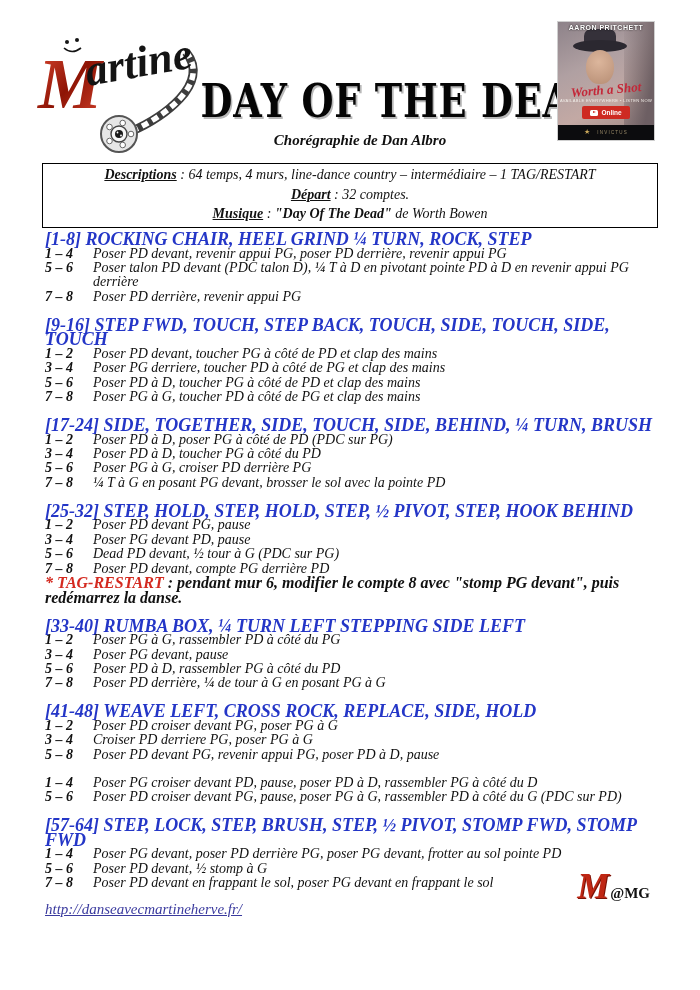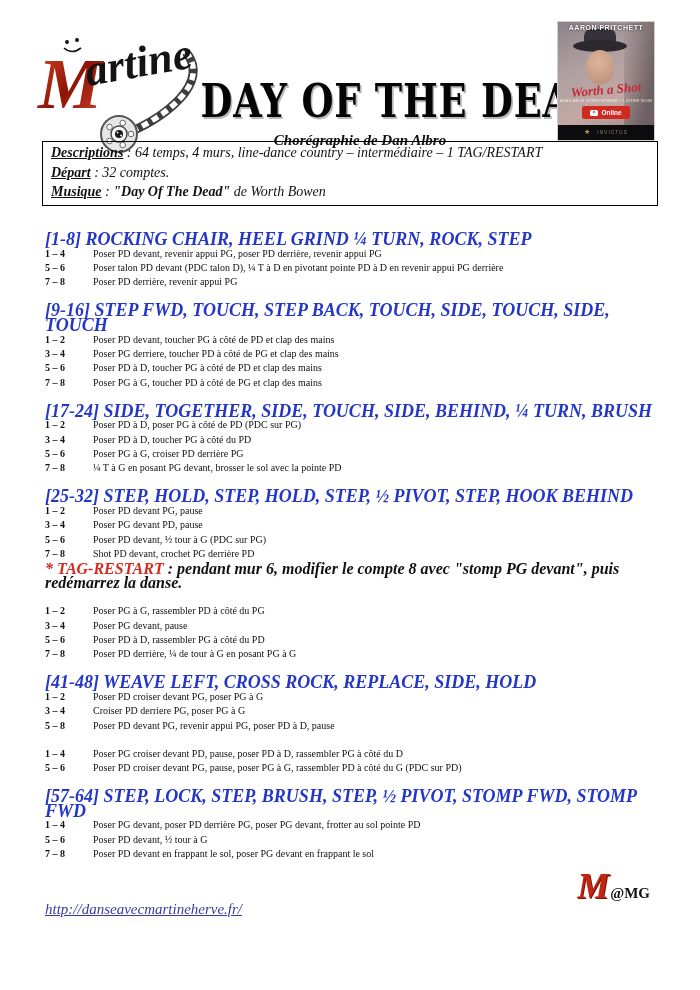--- a/index.html
+++ b/index.html
@@ -55,30 +55,30 @@
   .yt-play:before{content:"";position:absolute;left:2.5px;top:1.2px;border-left:3.5px solid #ce2a22;
     border-top:1.8px solid transparent;border-bottom:1.8px solid transparent;}
   .album-strip{
     position:absolute;bottom:0;left:0;right:0;height:15px;background:#0c0c0e;
     display:flex;align-items:center;justify-content:center;gap:7px;
   }
   .strip-star{color:#c9a75a;font-size:7px;line-height:1;}
   .strip-label{color:#9a8a68;font-family:"Liberation Sans",sans-serif;font-size:4.5px;letter-spacing:1.2px;}
   
   .info-box{
-    position:absolute;left:42px;right:42px;top:141px;border:1.4px solid #000;
-    padding:1px 8px 3px;font-size:14px;font-style:italic;line-height:19.5px;
+    position:absolute;left:42px;right:42px;top:163px;border:1.4px solid #000;
+    padding:1px 8px 3px;font-size:14px;font-style:italic;line-height:19.5px;text-align:center;
   }
   .info-label{font-weight:bold;text-decoration:underline;}
   .bold-song{font-weight:bold;}
   
   .sections{position:absolute;left:45px;right:40px;top:232px;}
   .section{margin-bottom:13.5px;}
   .sec-header{color:var(--accent_blue);font-weight:bold;font-style:italic;font-size:18px;line-height:14.6px;}
-  .step-row{display:flex;font-size:10px;line-height:14.4px;}
+  .step-row{display:flex;font-style:italic;font-size:14px;line-height:14.4px;}
   .count{flex:0 0 48px;font-weight:bold;}
   .step-text{flex:1;}
   .note-row{font-size:16px;line-height:14.6px;font-style:italic;font-weight:bold;}
   .note-label{color:var(--accent_red);}
   
   .footer-link{
     position:absolute;left:45px;top:901px;font-size:15px;font-style:italic;font-weight:normal;
     color:var(--link_color);text-decoration:underline;cursor:pointer;
   }
   .mg-logo{position:absolute;right:50px;top:870px;display:flex;align-items:flex-end;}
@@ -221,29 +221,30 @@
         <div class="step-row">
           <span class="count">1 – 2</span>
           <span class="step-text">Poser PD devant PG, pause</span>
         </div>
         <div class="step-row">
           <span class="count">3 – 4</span>
           <span class="step-text">Poser PG devant PD, pause</span>
         </div>
         <div class="step-row">
           <span class="count">5 – 6</span>
-          <span class="step-text">Poser PD devant, ½ tour à G (PDC sur PG)</span>
-        </div>
-        <div class="step-row">
-          <span class="count">7 – 8</span>
-          <span class="step-text">Shot PD devant, crochet PG derrière PD</span>
+          <span class="step-text">Dead PD devant, ½ tour à G (PDC sur PG)</span>
+        </div>
+        <div class="step-row">
+          <span class="count">7 – 8</span>
+          <span class="step-text">Poser PD devant, compte PG derrière PD</span>
         </div>
         <div class="note-row"><span class="note-label">* TAG-RESTART</span><span class="note-text"> : pendant mur 6, modifier le compte 8 avec "stomp PG devant", puis redémarrez la danse.</span></div>
       </div>
       <div class="section">
+        <div class="sec-header">[33-40] RUMBA BOX, ¼ TURN LEFT STEPPING SIDE LEFT</div>
         <div class="step-row">
           <span class="count">1 – 2</span>
           <span class="step-text">Poser PG à G, rassembler PD à côté du PG</span>
         </div>
         <div class="step-row">
           <span class="count">3 – 4</span>
           <span class="step-text">Poser PG devant, pause</span>
         </div>
         <div class="step-row">
           <span class="count">5 – 6</span>
@@ -280,21 +281,21 @@
         </div>
       </div>
       <div class="section">
         <div class="sec-header">[57-64] STEP, LOCK, STEP, BRUSH, STEP, ½ PIVOT, STOMP FWD, STOMP FWD</div>
         <div class="step-row">
           <span class="count">1 – 4</span>
           <span class="step-text">Poser PG devant, poser PD derrière PG, poser PG devant, frotter au sol pointe PD</span>
         </div>
         <div class="step-row">
           <span class="count">5 – 6</span>
-          <span class="step-text">Poser PD devant, ½ tour à G</span>
+          <span class="step-text">Poser PD devant, ½ stomp à G</span>
         </div>
         <div class="step-row">
           <span class="count">7 – 8</span>
           <span class="step-text">Poser PD devant en frappant le sol, poser PG devant en frappant le sol</span>
         </div>
       </div>
     </div>
 
   <a class="footer-link">http://danseavecmartineherve.fr/</a>
   <div class="mg-logo">

